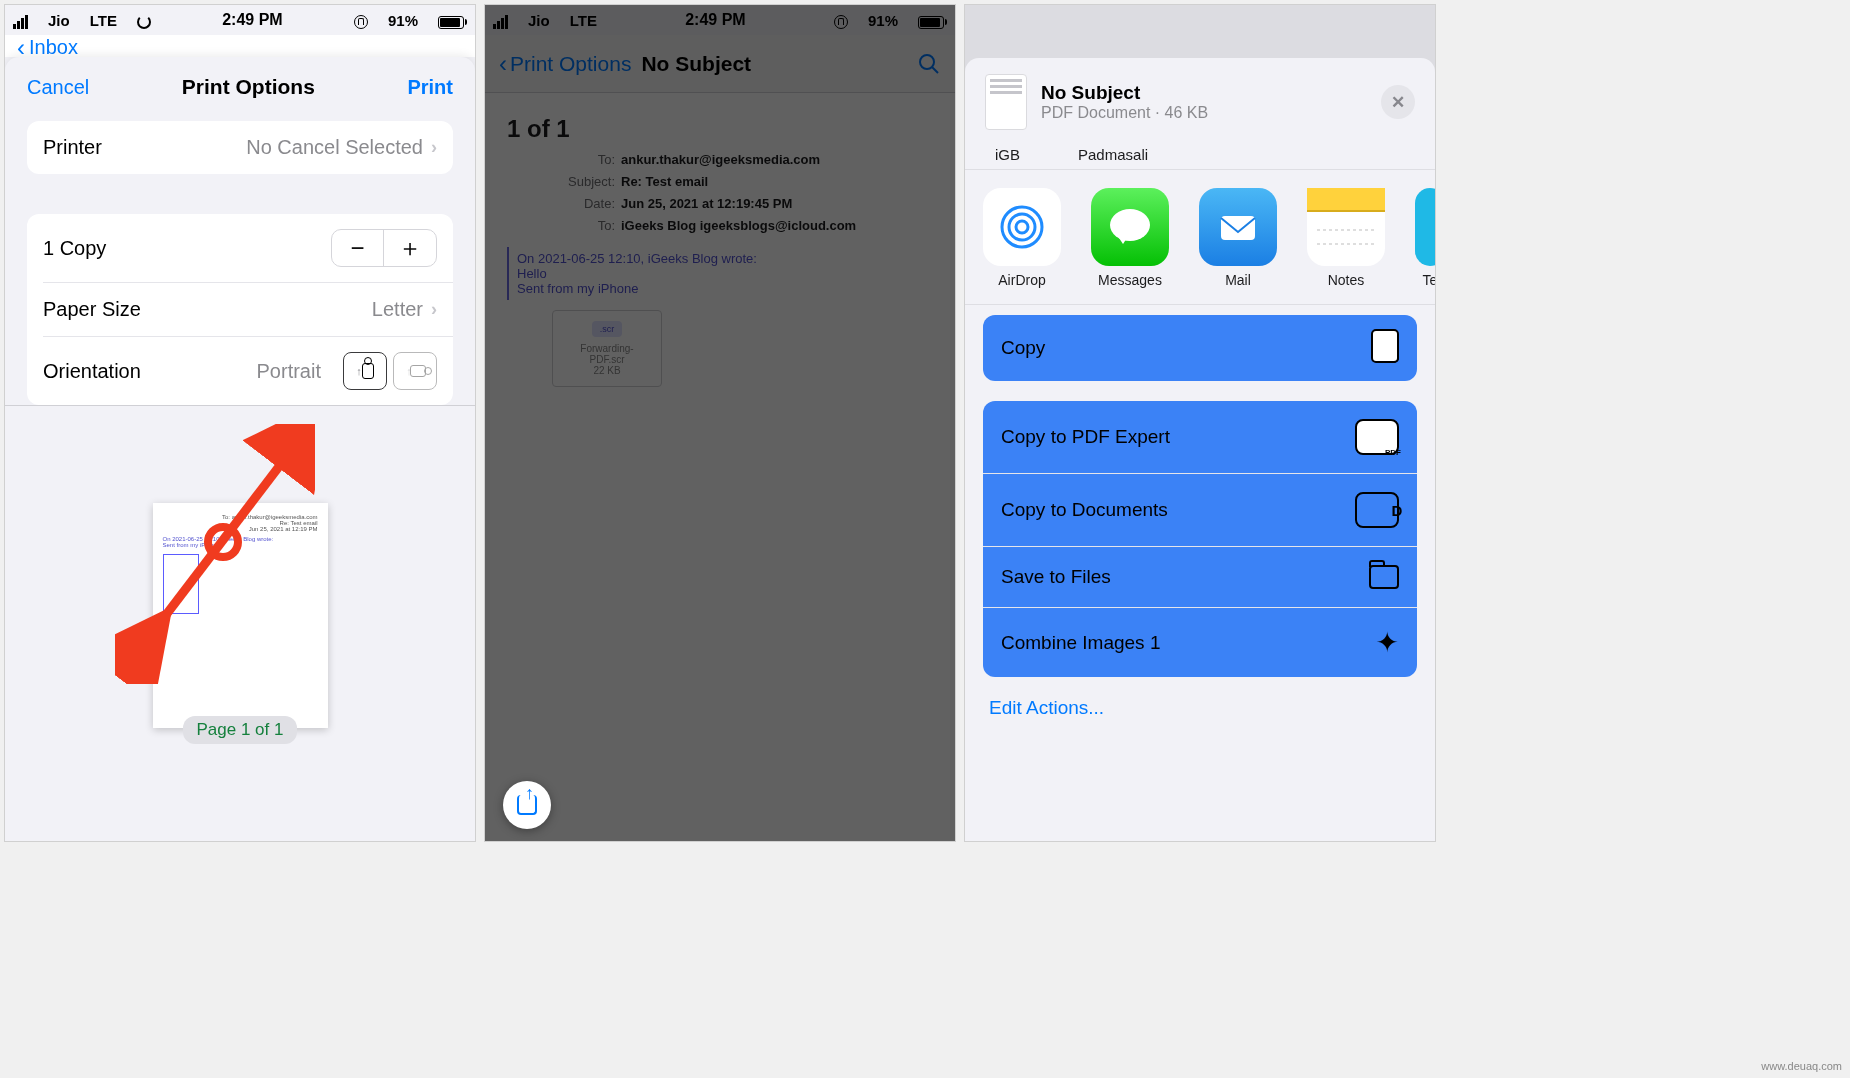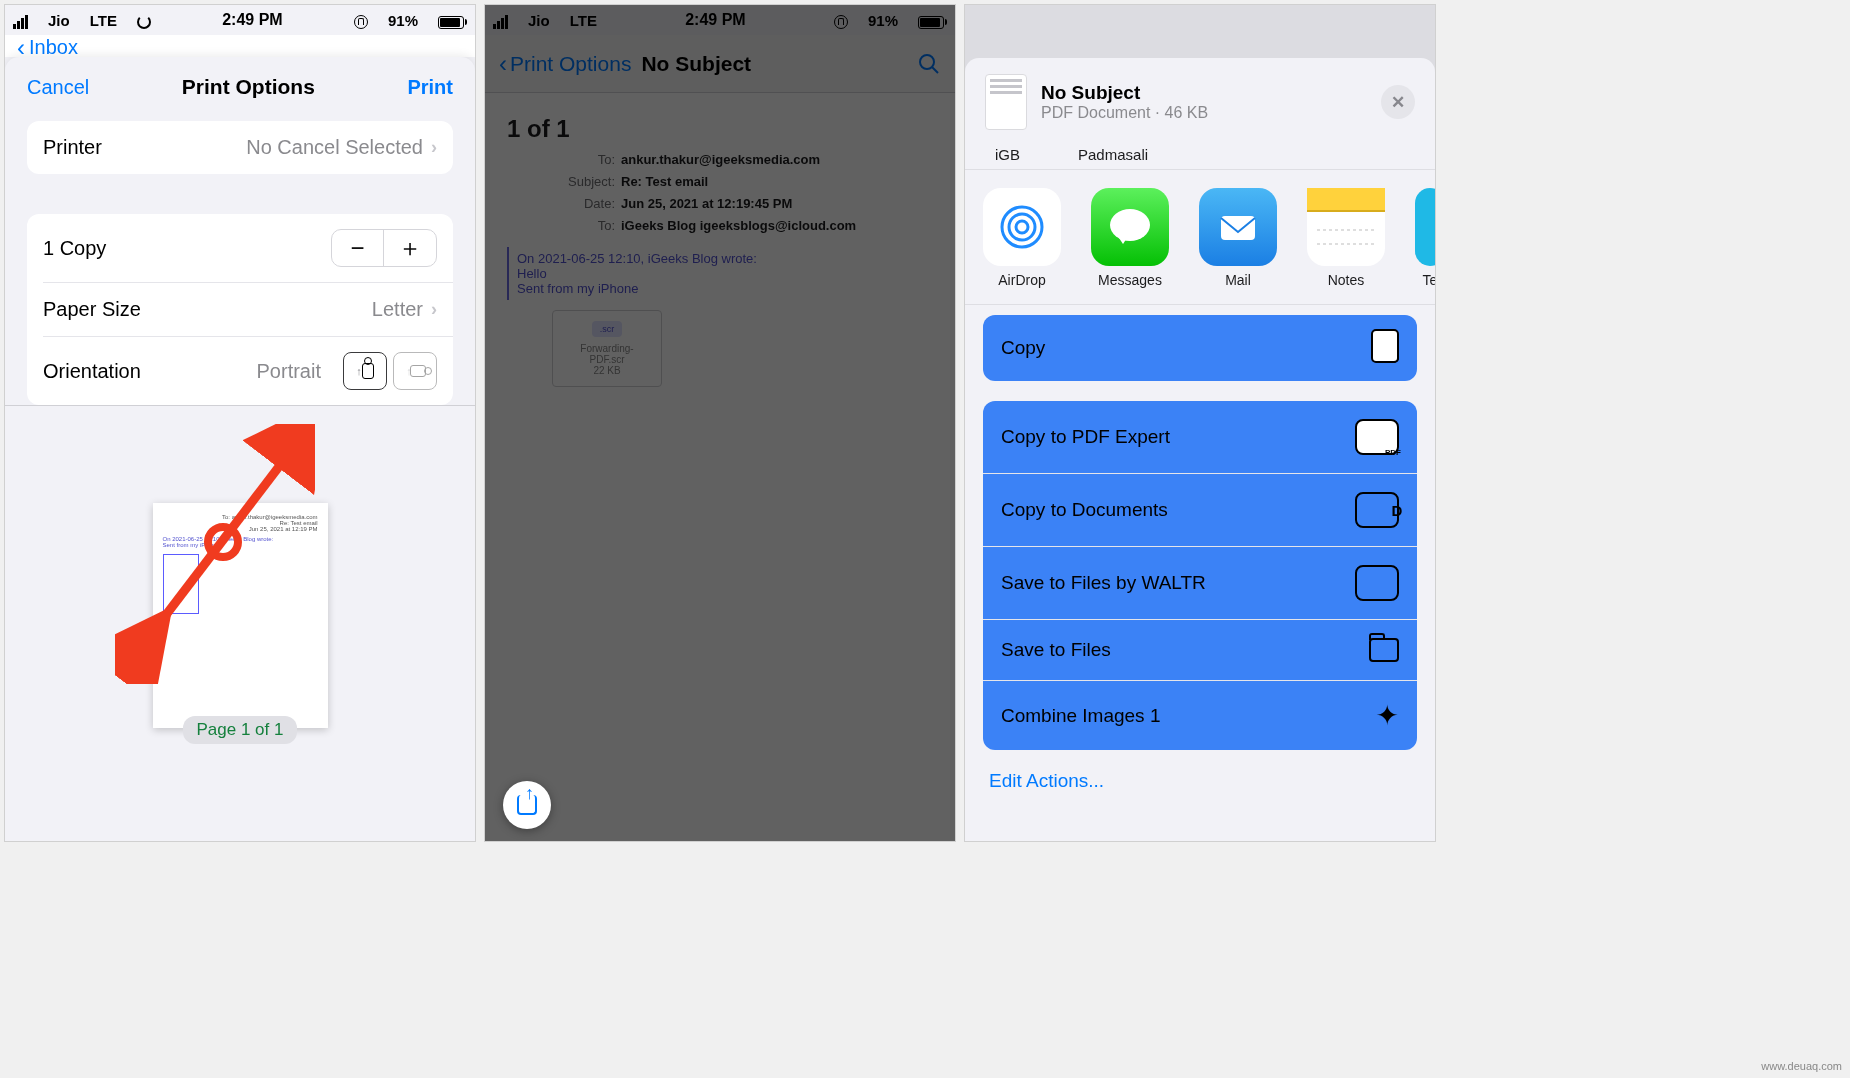--- a/index.html
+++ b/index.html
@@ -475,28 +475,20 @@
               <circle cx="12" cy="12" r="4" fill="#fff"></circle>
             </svg>
           <span style="position:absolute;right:-4px;bottom:-4px;font-size:8px;">PDF</span>
         </span>
       </div>
       <div class="act-row">
         <span>Copy to Documents</span>
         <span class="act-icon-box">D</span>
       </div>
       <div class="act-row">
-        <span>Save to Files by WALTR</span>
-        <span class="act-icon-box">
-          <svg width="20" height="14" viewBox="0 0 20 14">
-              <path d="M0 12 L5 2 L10 12 L15 2 L20 12" fill="none" stroke="#000" stroke-width="2"></path>
-            </svg>
-        </span>
-      </div>
-      <div class="act-row">
         <span>Save to Files</span>
         <span class="folder-glyph"></span>
       </div>
       <div class="act-row">
         <span>Combine Images 1</span>
         <span style="font-size:28px;">✦</span>
       </div>
     </div>
 
     <div class="edit-link">Edit Actions...</div>

